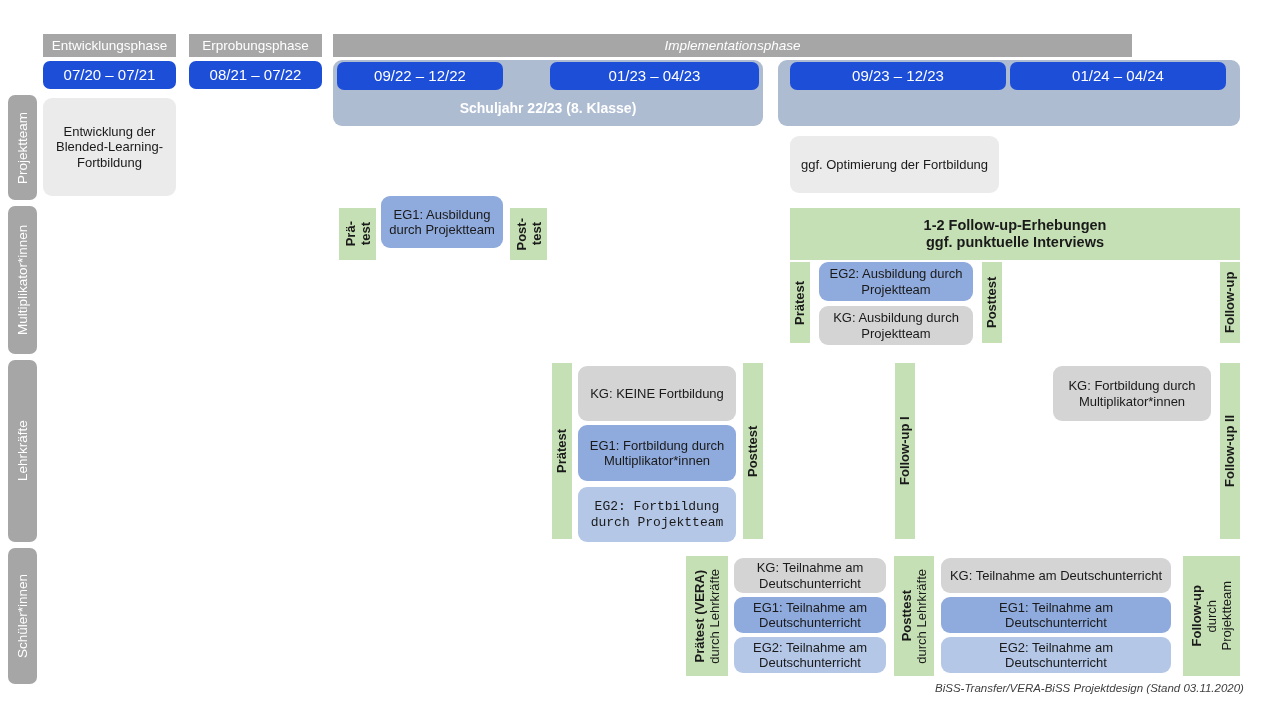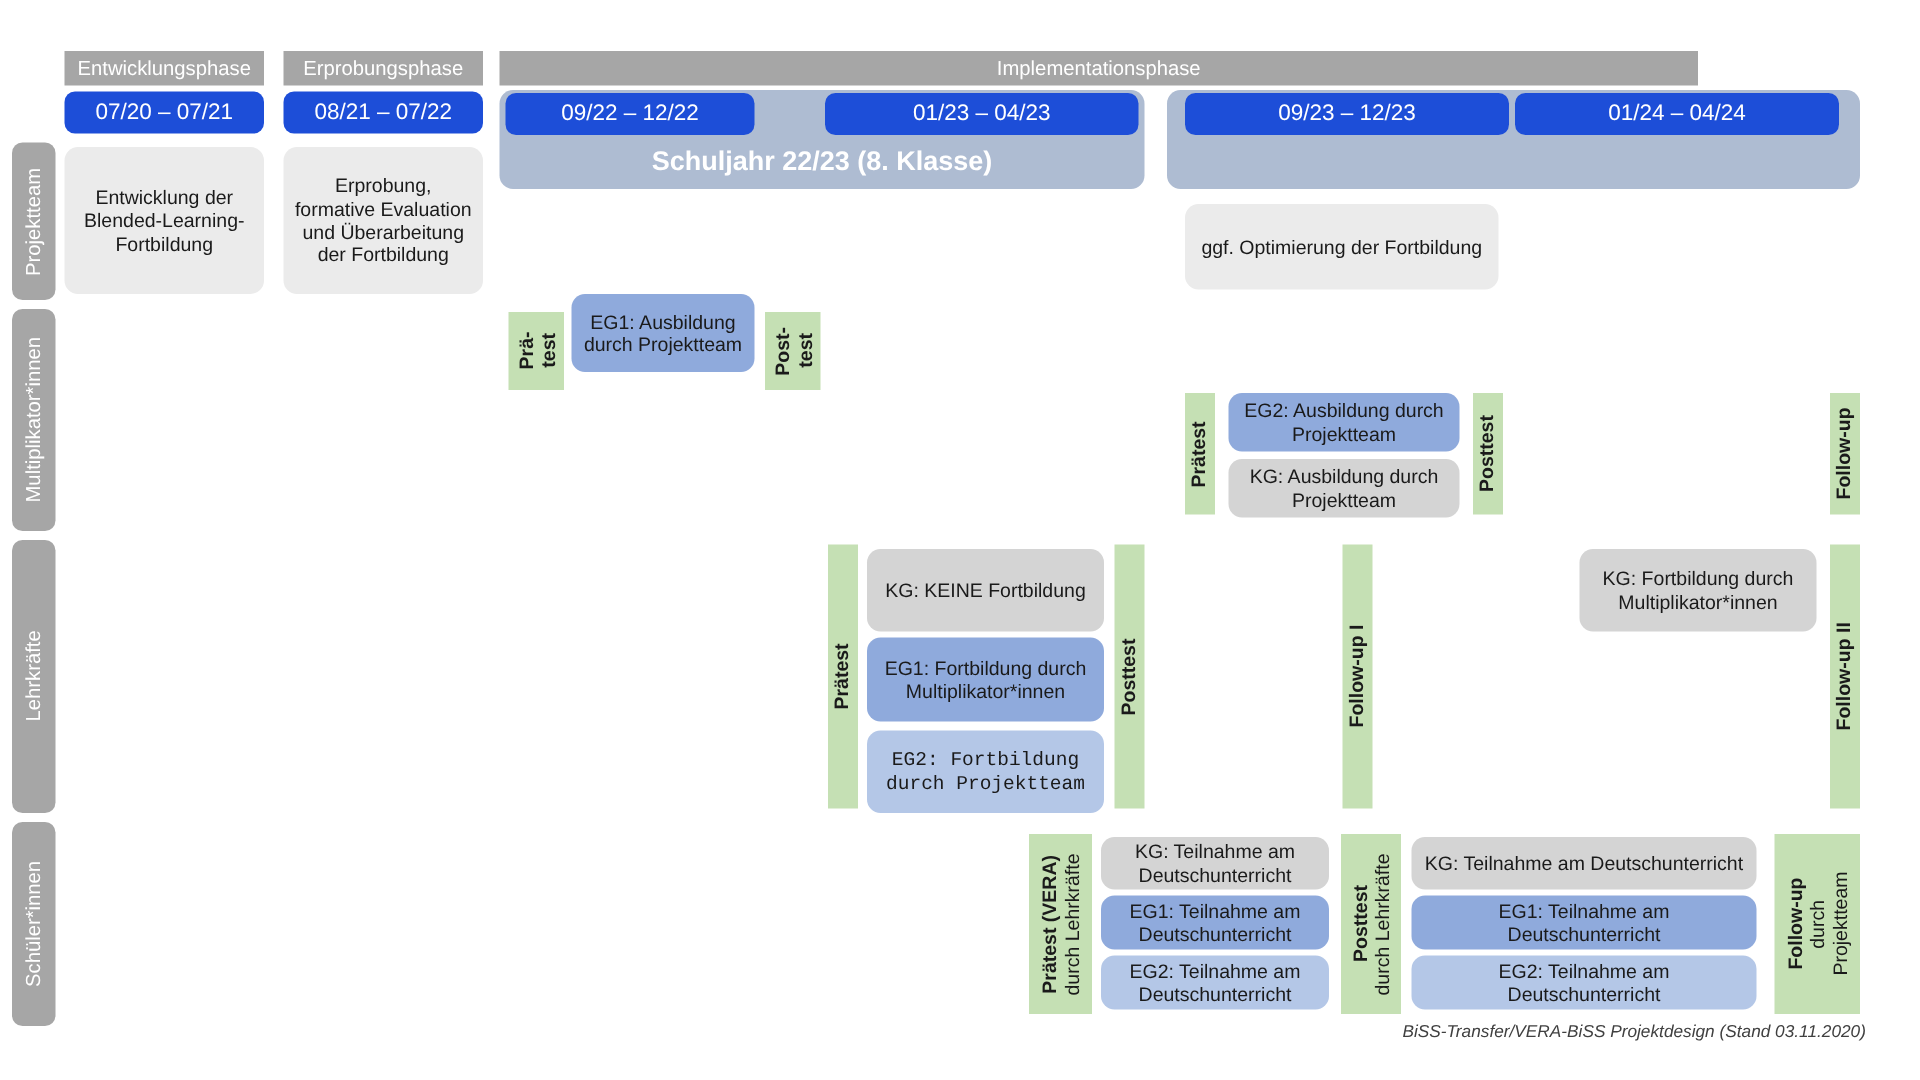--- a/index.html
+++ b/index.html
@@ -55,39 +55,39 @@
 <body>
 
 <div id="stage">
 
   <div class="box phasehdr" style="left:43px;top:34px;width:133px;height:23px;">
     <span>Entwicklungsphase</span>
   </div>
   <div class="box phasehdr" style="left:189px;top:34px;width:133px;height:23px;">
     <span>Erprobungsphase</span>
   </div>
-  <div class="box phasehdr" style="left:333px;top:34px;width:799px;height:23px;">
+  <div class="box phasehdr" style="left:333px;top:34px;width:799px;height:23px;font-style:italic;">
     <span>Implementationsphase</span>
   </div>
 
   <div class="box datebar" style="left:43px;top:61px;width:133px;height:28px;">
     <span>07/20 – 07/21</span>
   </div>
   <div class="box datebar" style="left:189px;top:61px;width:133px;height:28px;">
     <span>08/21 – 07/22</span>
   </div>
 
   <div class="yearband-wrap" style="left:333px;top:60px;width:430px;height:66px;"></div>
   <div class="box datebar" style="left:337px;top:62px;width:166px;height:28px;">
     <span>09/22 – 12/22</span>
   </div>
   <div class="box datebar" style="left:550px;top:62px;width:209px;height:28px;">
     <span>01/23 – 04/23</span>
   </div>
-  <div class="box" style="left:333px;top:92px;width:430px;height:32px;color:#ffffff;font-size:18px;font-weight:bold;">
+  <div class="box" style="left:333px;top:92px;width:430px;height:32px;color:#ffffff;font-size:14px;font-weight:bold;">
     <span>Schuljahr 22/23 (8. Klasse)</span>
   </div>
 
   <div class="yearband-wrap" style="left:778px;top:60px;width:462px;height:66px;"></div>
   <div class="box datebar" style="left:790px;top:62px;width:216px;height:28px;">
     <span>09/23 – 12/23</span>
   </div>
   <div class="box datebar" style="left:1010px;top:62px;width:216px;height:28px;">
     <span>01/24 – 04/24</span>
   </div>
@@ -101,41 +101,42 @@
   <div class="box rowlabel" style="left:8px;top:360px;width:29px;height:182px;">
     <span>Lehrkräfte</span>
   </div>
   <div class="box rowlabel" style="left:8px;top:548px;width:29px;height:136px;">
     <span>Schüler*innen</span>
   </div>
 
   <div class="box card gray" style="left:43px;top:98px;width:133px;height:98px;">
     <span>Entwicklung der Blended-Learning-Fortbildung</span>
   </div>
-  <div class="box card gray" style="left:189px;top:98px;width:133px;height:98px;">
-    <span>Erprobung, formative Evaluation und Überarbeitung der Fortbildung</span>
-  </div>
   <div class="box card gray" style="left:790px;top:136px;width:209px;height:57px;">
     <span>ggf. Optimierung der Fortbildung</span>
   </div>
 
   <div class="vstrip" style="position:absolute;left:339px;top:208px;width:37px;height:52px;">
     <div class="vtext">Prä-</div>
     <div class="vtext">test</div>
   </div>
 
   <div class="box card eg1" style="left:381px;top:196px;width:122px;height:52px;">
     <span>EG1: Ausbildung durch Projektteam</span>
   </div>
 
   <div class="vstrip" style="position:absolute;left:510px;top:208px;width:37px;height:52px;">
     <div class="vtext">Post-</div>
     <div class="vtext">test</div>
   </div>
 
+  <div class="box greenwide" style="left:790px;top:208px;width:450px;height:52px;flex-direction:column;">
+    <span>1-2 Follow-up-Erhebungen</span>
+    <span>ggf. punktuelle Interviews</span>
+  </div>
 
   <div class="box green" style="left:790px;top:262px;width:20px;height:81px;">
     <span>Prätest</span>
   </div>
   <div class="box card eg1" style="left:819px;top:262px;width:154px;height:39px;">
     <span>EG2:  Ausbildung durch Projektteam</span>
   </div>
   <div class="box card grayd" style="left:819px;top:306px;width:154px;height:39px;">
     <span>KG: Ausbildung durch Projektteam</span>
   </div>

